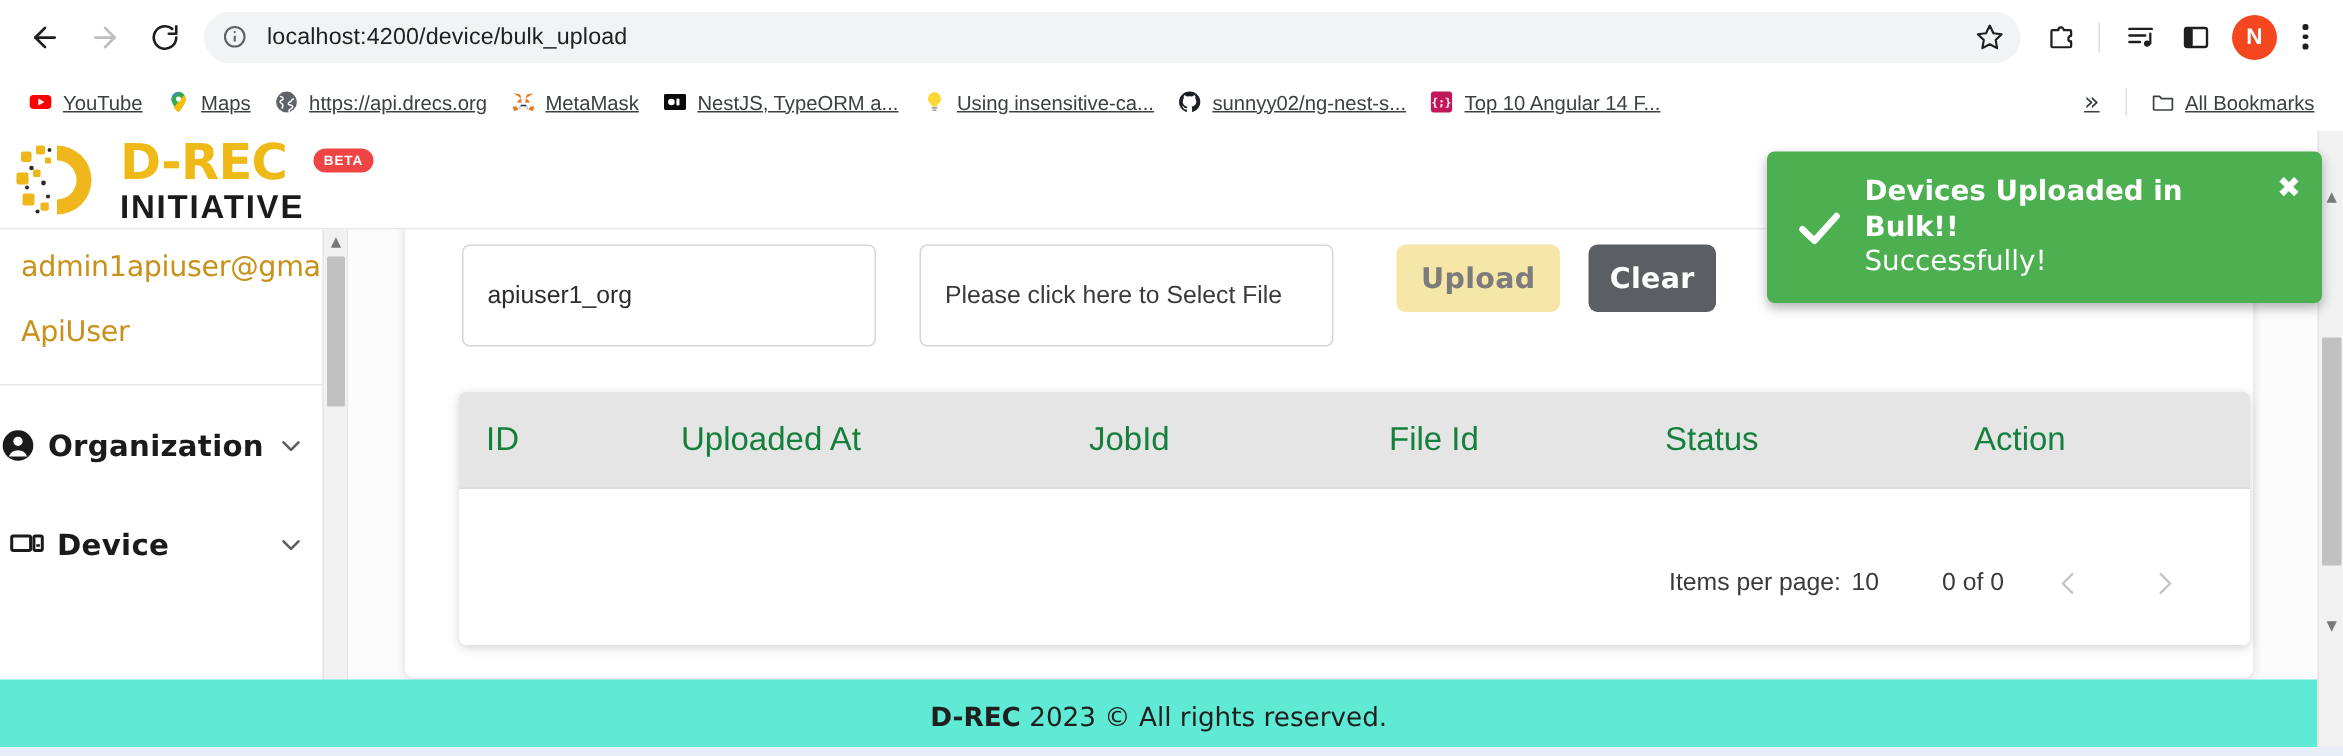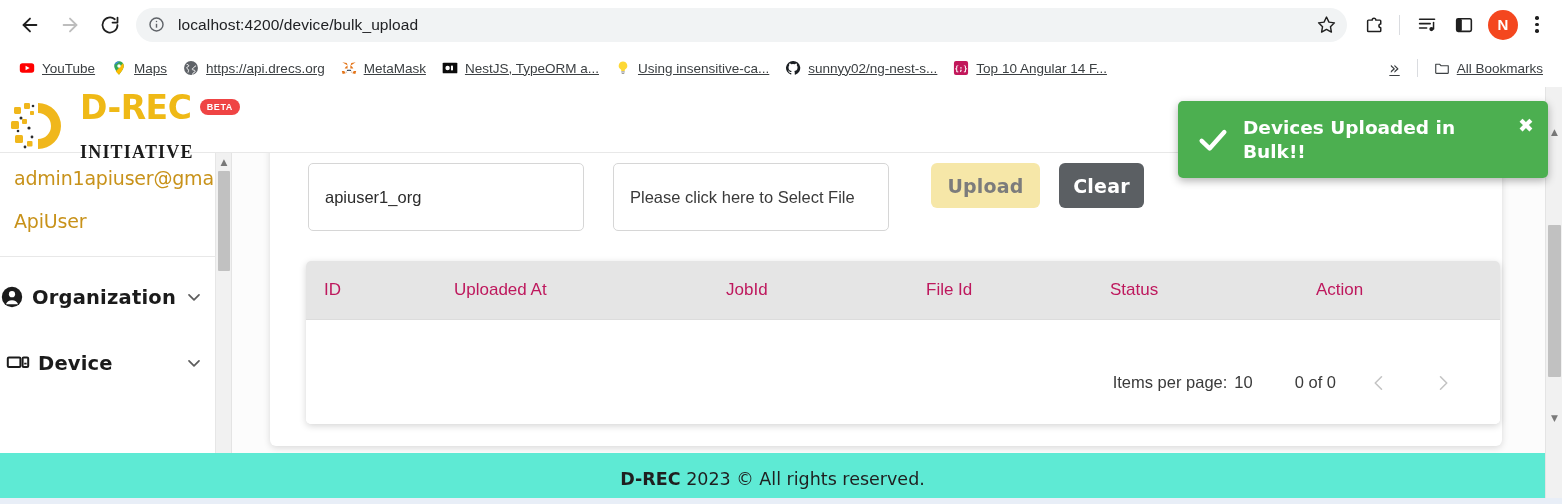--- a/index.html
+++ b/index.html
@@ -142,23 +142,23 @@
     display: flex; align-items: center; gap: 6px;
   }
   .logo-mark { width: 66px; height: 58px; display:block; }
   .logo-text { display: flex; flex-direction: column; line-height: 1; }
   .logo-drec {
     font-size: 33px; font-weight: bold; color: #efb916;
     letter-spacing: -0.5px;
     font-family: "DejaVu Sans", sans-serif;
   }
   .logo-init {
-    font-size: 18px; font-weight: bold; color: #1b1b1b;
-    letter-spacing: 1.2px; margin-top: 19px;
-    font-family: Liberation Serif, serif;
+    font-size: 22px; font-weight: bold; color: #1b1b1b;
+    letter-spacing: 1.2px; margin-top: 3px;
+    font-family: Liberation Sans, sans-serif;
   }
   .beta-pill {
     align-self: flex-start;
     background: #ef4444; color: #fff;
     font-size: 9px; font-weight: bold; letter-spacing: 0.6px;
     padding: 3px 7px; border-radius: 9px;
     margin-top: 8px;
   }
 
   
@@ -293,23 +293,23 @@
     width: 1194px;
     background: #ffffff;
     border-radius: 5px;
     box-shadow: 0 2px 7px rgba(0,0,0,0.17);
     overflow: hidden;
   }
   table.grid { width: 100%; border-collapse: collapse; }
   table.grid thead th {
     background: #e5e5e5;
     text-align: left;
-    font-size: 17px;
+    font-size: 22px;
     font-weight: normal;
-    color: #be185d;
+    color: #15803d;
     padding: 19px 0 19px 0;
     border-bottom: 1px solid #dcdcdc;
     font-family: "Liberation Sans", sans-serif;
   }
   table.grid thead th:nth-child(1) { padding-left: 18px; width: 148px; }
   table.grid thead th:nth-child(2) { width: 272px; }
   table.grid thead th:nth-child(3) { width: 200px; }
   table.grid thead th:nth-child(4) { width: 184px; }
   table.grid thead th:nth-child(5) { width: 206px; }
   table.grid thead th:nth-child(6) { }
@@ -702,20 +702,21 @@
   </div>
 
   <div class="toast">
     <span class="toast-check">
       <svg width="34" height="34" viewBox="0 0 24 24" fill="none" stroke="currentColor" stroke-width="3.1" stroke-linecap="round" stroke-linejoin="round">
           <polyline points="4 12.6 9.6 18 20 6.4"></polyline>
         </svg>
     </span>
     <div class="toast-body">
       <div class="toast-t1">Devices Uploaded in Bulk!!</div>
+      <div class="toast-t2">Successfully!</div>
     </div>
     <span class="toast-close">✖</span>
   </div>
 
   <div class="page-sb">
     <div class="arr up">▲</div>
     <div class="thumb"></div>
     <div class="arr down">▼</div>
   </div>
 

